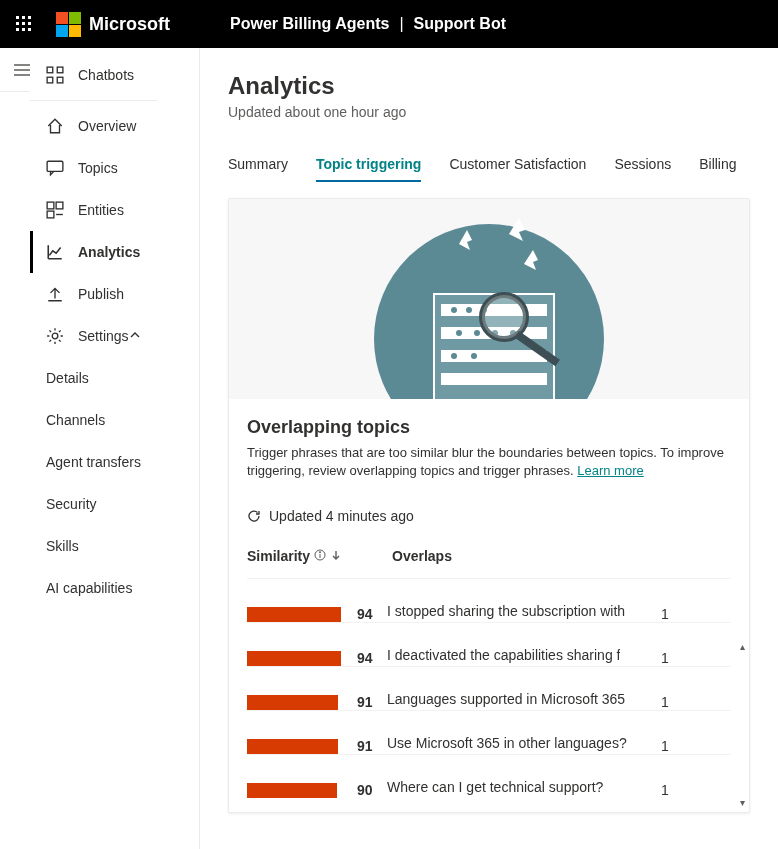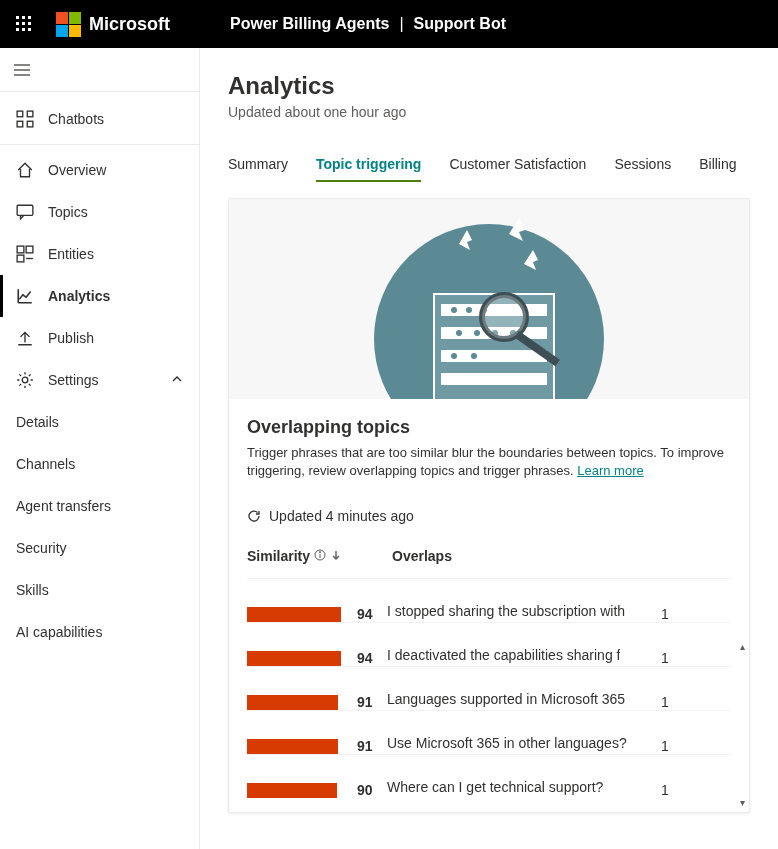--- a/index.html
+++ b/index.html
@@ -13,41 +13,41 @@
   .ms-logo-squares { display: grid; grid-template-columns: 12px 12px; grid-template-rows: 12px 12px; gap: 1px; margin-right: 8px; }
   .ms-logo-squares span:nth-child(1){ background:#f25022;} .ms-logo-squares span:nth-child(2){background:#7fba00;}
   .ms-logo-squares span:nth-child(3){ background:#00a4ef;} .ms-logo-squares span:nth-child(4){background:#ffb900;}
   .ms-text { color:#fff; font-size:18px; font-weight:600; }
   .app-name { margin-left: 60px; font-size: 16px; font-weight:600; }
   .divider-v { margin: 0 10px; font-size: 16px; color:#fff; }
   .bot-name { font-size: 16px; font-weight:600; }
 
   
   .shell { display: flex; height: calc(849px - 48px); }
-  .sidebar { width: 200px; border-right: 1px solid #edebe9; background:#fff; display:flex; flex-direction:column; }
+  .sidebar { width: 200px; border-right: 1px solid #edebe9; background:#fff; display:flex; flex-direction:row; }
   .hamburger { height: 44px; display:flex; align-items:center; padding-left:14px; border-bottom:1px solid #edebe9; cursor:pointer;}
   .hamburger svg{ width:16px; height:16px;}
   .nav-section { padding-top: 6px; }
   .nav-item { display:flex; align-items:center; height:42px; padding:0 16px; cursor:pointer; color:#323130; }
   .nav-item .icon { width:18px; height:18px; margin-right:14px; display:flex; align-items:center; justify-content:center;}
   .nav-item.active { background:#fff; font-weight:600; position:relative; }
   .nav-item.active::before { content:""; position:absolute; left:0; top:0; bottom:0; width:3px; background:#000; }
   .nav-divider { height:1px; background:#edebe9; margin:4px 0;}
   .nav-sub { }
   .nav-item .chevron { margin-left:auto; }
   .nav-item .chevron svg{width:12px;height:12px;}
 
   
   .main { flex:1; padding: 24px 28px 20px 28px; overflow:auto; background:#fff;}
   .page-title { font-size: 24px; font-weight:600; margin-bottom:4px;}
   .page-subtitle { color:#605e5c; font-size:14px; margin-bottom: 28px;}
 
   .tabs { display:flex; gap:28px; border-bottom:0; margin-bottom: 6px;}
   .tab { padding: 8px 0; cursor:pointer; color:#323130; font-size:14px; }
-  .tab.active { color:#038387; font-weight:600; border-bottom: 2px solid #4d7c0f; }
+  .tab.active { color:#038387; font-weight:600; border-bottom: 2px solid #0369a1; }
 
   .card { border:1px solid #edebe9; border-radius:2px; box-shadow: 0 1px 3px rgba(0,0,0,0.08); margin-top:16px; background:#fff; position:relative;}
   .card-hero { height: 200px; background: linear-gradient(#f7f7f7,#f7f7f7); display:flex; align-items:flex-end; justify-content:center; overflow:hidden;}
   .hero-svg { width: 260px; height: 200px; }
 
   .card-body { padding: 18px 18px 14px 18px; }
   .card-title { font-size:18px; font-weight:600; margin-bottom:6px;}
   .card-desc { font-size:13px; color:#323130; line-height:1.4; }
   .card-desc a { color:#038387; text-decoration:underline; cursor:pointer;}
   .card-updated { display:flex; align-items:center; gap:8px; margin-top:14px; color:#323130; font-size:14px; padding:0 18px 4px 18px;}

